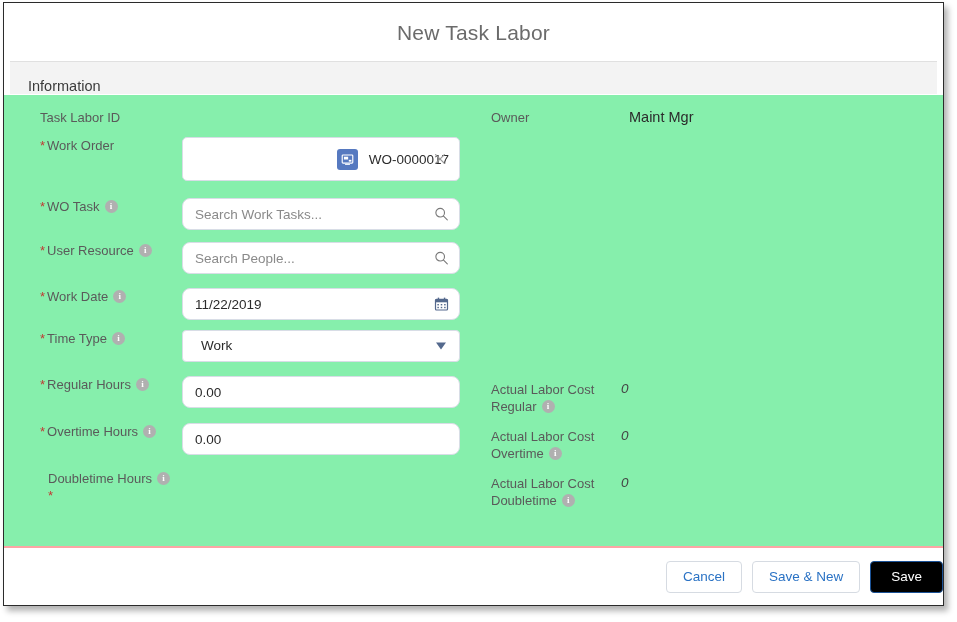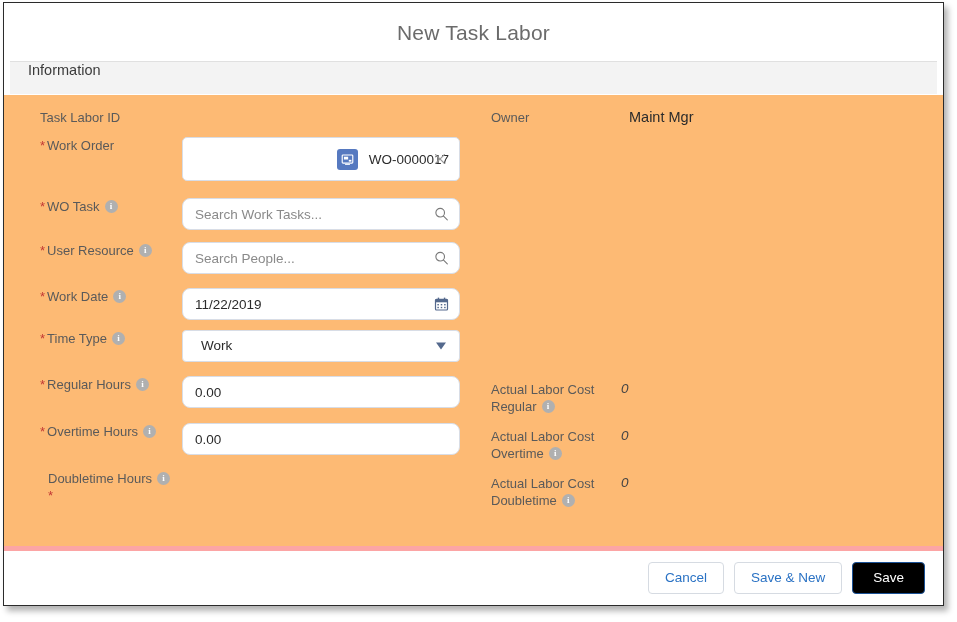--- a/index.html
+++ b/index.html
@@ -52,36 +52,36 @@
     line-height: 1;
   }
 
   
   .section-band {
     flex: 0 0 34px;
     background: #f3f3f3;
     border-top: 1px solid #e0e0e0;
     border-bottom: 1px solid #ffffff;
     display: flex;
-    align-items: flex-start;
+    align-items: flex-end;
     padding-left: 18px;
     margin: 0 6px;
     box-sizing: border-box;
   }
   .section-title {
     font-size: 14.5px;
     color: #3b3b3b;
     font-weight: 400;
   }
 
   
   .modal-body {
     flex: 1 1 auto;
     position: relative;
-    background: #fdba74;
+    background: #86efac;
     padding: 0;
     overflow: hidden;
     text-decoration: underline;
   }
 
   .grid {
     position: absolute;
     left: 0; top: 0; right: 0; bottom: 0;
   }
 
@@ -228,26 +228,25 @@
   .ro-val {
     font-size: 14px;
     color: #3b3b3b;
   }
   .ro-val.owner { font-size: 14.5px; color: #2b2b2b; }
   .ro-val.zero { font-style: italic; color: #444; font-size: 13.5px; }
 
   
   .modal-footer {
     flex: 0 0 59px;
-    border-top: 5px solid #fca5a5;
+    border-top: 2px solid #fca5a5;
     background: #ffffff;
     display: flex;
     align-items: center;
     justify-content: flex-end;
-    padding-right: 18px;
     box-sizing: border-box;
   }
   .btn {
     font-family: "Liberation Sans", sans-serif;
     font-size: 13.5px;
     height: 32px;
     border-radius: 4px;
     padding: 0 16px;
     margin-left: 10px;
     cursor: pointer;

